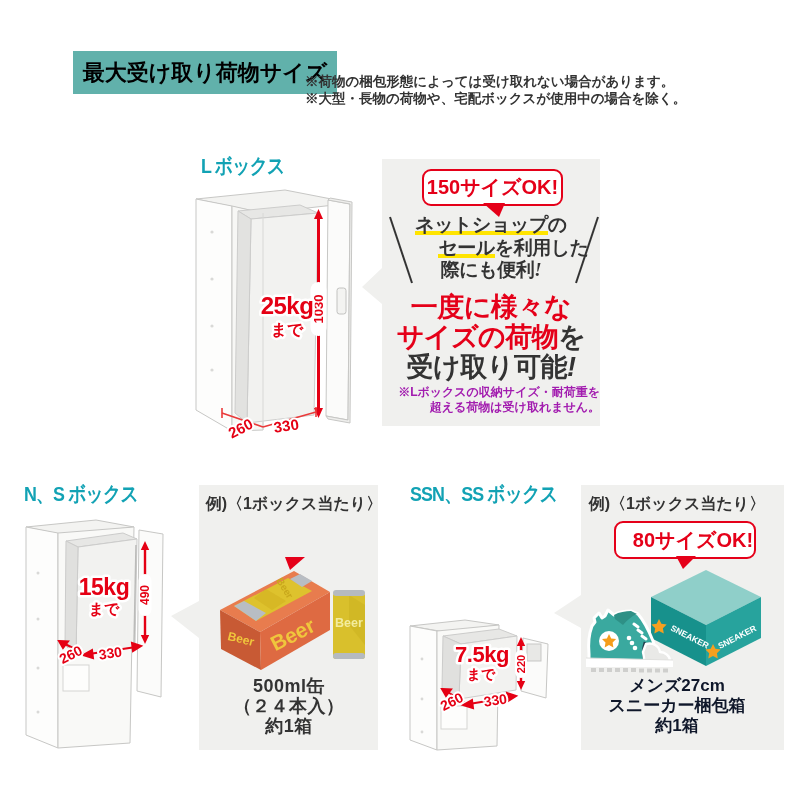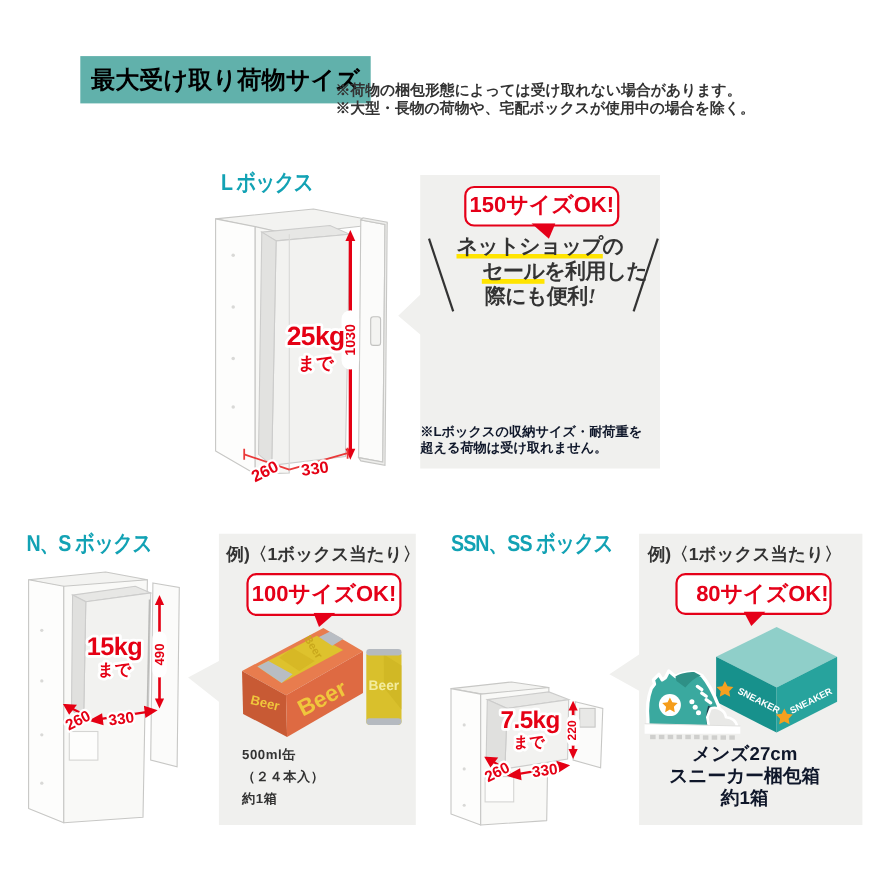--- a/index.html
+++ b/index.html
@@ -29,33 +29,35 @@
     </svg>
   <div class="abs" style="left:0;top:55px;width:218px;text-align:center;font-size:19px;line-height:22.5px;letter-spacing:-0.5px;font-weight:bold;color:#333;font-family:Liberation Serif, serif;">
     <span style="background:linear-gradient(transparent 81%, #ffe400 81%);">ネットショップ</span>の<br>
     <span style="background:linear-gradient(transparent 81%, #ffe400 81%);margin-left:45px;">セール</span>を利用した<br>
     際にも便利<span style="font-style:italic;">!</span>
   </div>
   <svg class="abs" style="left:0;top:55px;" width="218" height="72">
     <line x1="8" y1="3" x2="30" y2="69" stroke="#333" stroke-width="2"></line>
     <line x1="216" y1="3" x2="194" y2="69" stroke="#333" stroke-width="2"></line>
   </svg>
-  <div class="abs" style="left:0;top:226px;width:218px;text-align:left;font-size:12px;line-height:15px;font-weight:bold;color:#0f172a;">※Lボックスの収納サイズ・耐荷重を<br>超える荷物は受け取れません。</div>
+  <div class="abs" style="left:0;top:133px;width:218px;text-align:center;font-size:27px;line-height:30px;letter-spacing:-0.5px;font-weight:bold;color:#e50019;">
+    一度に様々な<br>サイズの荷物<span style="color:#333;">を</span><br><span style="color:#333;">受け取り可能<span style="font-style:italic;">!</span></span>
+  </div>
+  <div class="abs" style="left:0;top:226px;width:218px;text-align:right;font-size:12px;line-height:15px;font-weight:bold;color:#a21caf;">※Lボックスの収納サイズ・耐荷重を<br>超える荷物は受け取れません。</div>
 </div>
 
 <svg class="abs" style="left:168px;top:485px;" width="211" height="265" viewBox="0 0 211 265">
   <path d="M31,0 H210 V265 H31 V153 L3,131 L31,116 Z" fill="#f0f0ee"></path>
 </svg>
 <div class="abs" style="left:199px;top:485px;width:180px;height:265px;">
   <div class="abs" style="left:5px;top:9px;width:180px;text-align:center;font-size:16px;font-weight:bold;color:#333;">例)〈1ボックス当たり〉</div>
-  <div class="okbox" style="left:25px;top:36px;width:137px;height:35px;font-size:20px;line-height:35px;white-space:nowrap;">100サイズOK!</div>
   <svg class="abs" style="left:86px;top:72px;" width="20" height="14">
       <path d="M0,0 L20,0 L5,13 Z" fill="#e50019"></path>
     </svg>
-  <div class="abs" style="left:0;top:191px;width:180px;text-align:left;font-size:12px;line-height:20px;font-weight:bold;color:#333;letter-spacing:0.5px;margin-left:21px;">500ml缶<br>（２４本入）<br>約1箱</div>
+  <div class="abs" style="left:0;top:191px;width:180px;text-align:center;font-size:18px;line-height:20px;font-weight:bold;color:#333;letter-spacing:0.5px;">500ml缶<br>（２４本入）<br>約1箱</div>
 </div>
 
 <svg class="abs" style="left:551px;top:485px;" width="234" height="265" viewBox="0 0 234 265">
   <path d="M30,0 H233 V265 H30 V143 L3,128 L30,110 Z" fill="#f0f0ee"></path>
 </svg>
 <div class="abs" style="left:581px;top:485px;width:204px;height:265px;">
   <div class="abs" style="left:-6px;top:9px;width:204px;text-align:center;font-size:16px;font-weight:bold;color:#333;">例)〈1ボックス当たり〉</div>
   <div class="okbox" style="left:33px;top:36px;width:122px;height:34px;font-size:20px;line-height:34px;white-space:nowrap;padding-left:16px;">80サイズOK!</div>
   <svg class="abs" style="left:95px;top:71px;" width="20" height="14">
       <path d="M0,0 L20,0 L7,13 Z" fill="#e50019"></path>

